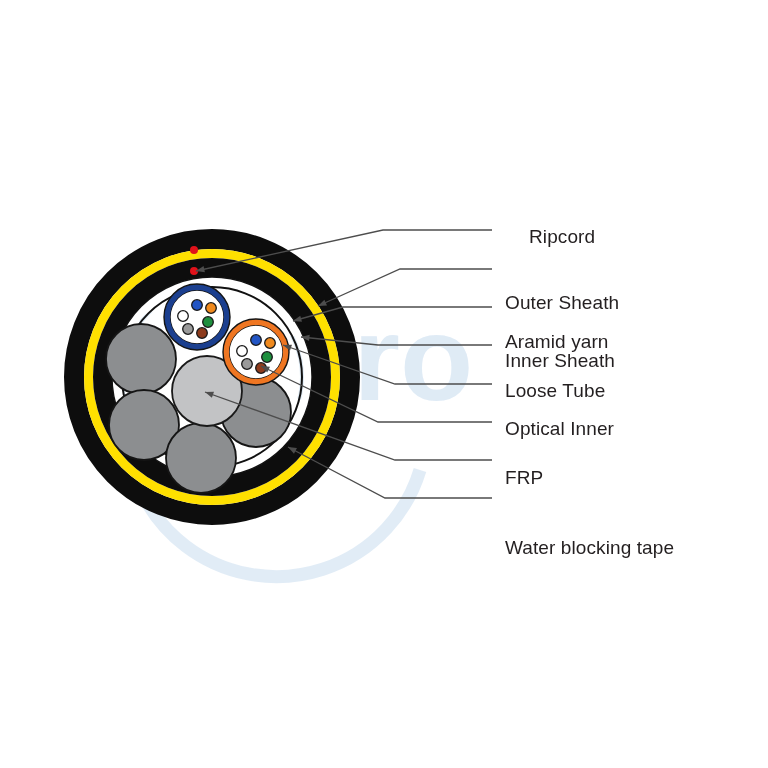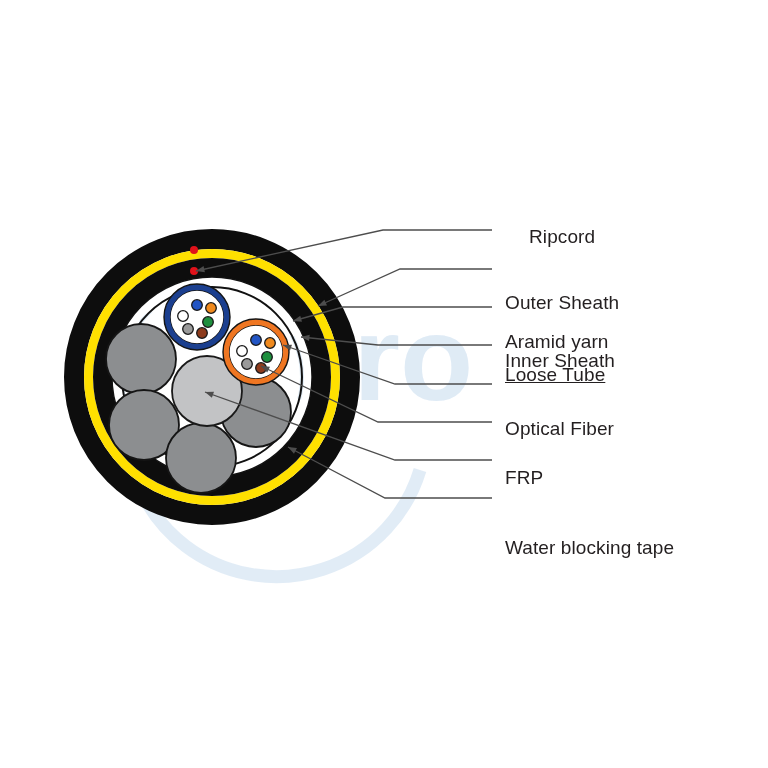--- a/index.html
+++ b/index.html
@@ -121,19 +121,19 @@
           <polygon points="288,447 296.9308376706701,448.1136150592283 293.9799542263053,453.7260796494907" fill="#4d4d4d"></polygon>
         </g>
       </g>
   </svg>
 
   <div id="labels-layer">
       <div class="callout-label" style="left: 505px; top: 227px; margin-left: 24px;">Ripcord</div>
       <div class="callout-label" style="left: 505px; top: 266px; margin-top: 27px;">Outer Sheath</div>
       <div class="callout-label" style="left: 505px; top: 304px; margin-top: 47px;">Inner Sheath</div>
       <div class="callout-label" style="left: 505px; top: 332px;">Aramid yarn</div>
-      <div class="callout-label" style="left: 505px; top: 365px; text-decoration: underline;">Loose Tube</div>
-      <div class="callout-label" style="left: 505px; top: 419px;">Optical Fiber</div>
+      <div class="callout-label" style="left: 505px; top: 381px;">Loose Tube</div>
+      <div class="callout-label" style="left: 505px; top: 419px;">Optical Inner</div>
       <div class="callout-label" style="left: 505px; top: 468px;">FRP</div>
       <div class="callout-label" style="left: 505px; top: 522px; margin-top: 16px;">Water blocking tape</div>
     </div>
 
 </div>
 
 </body></html>

